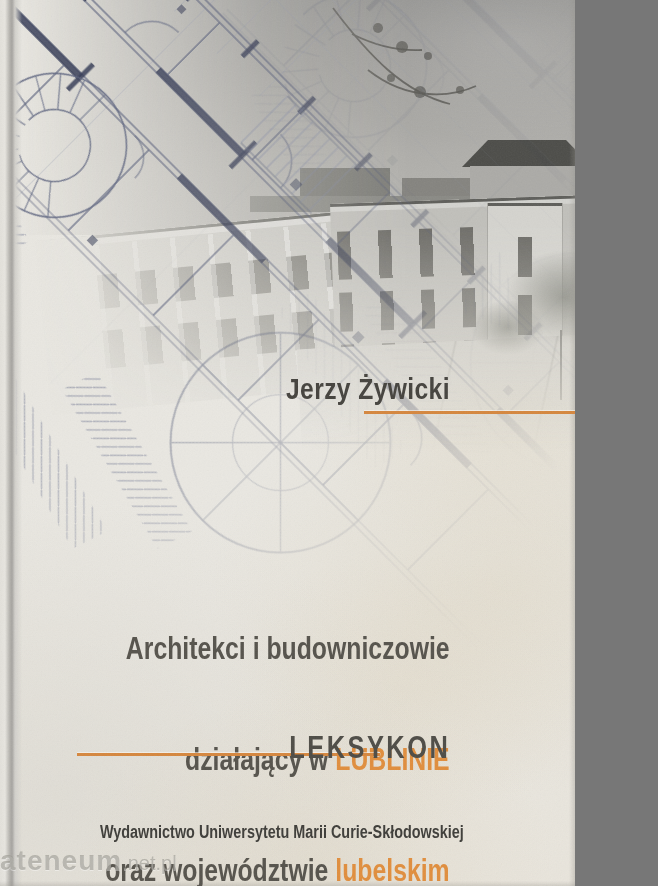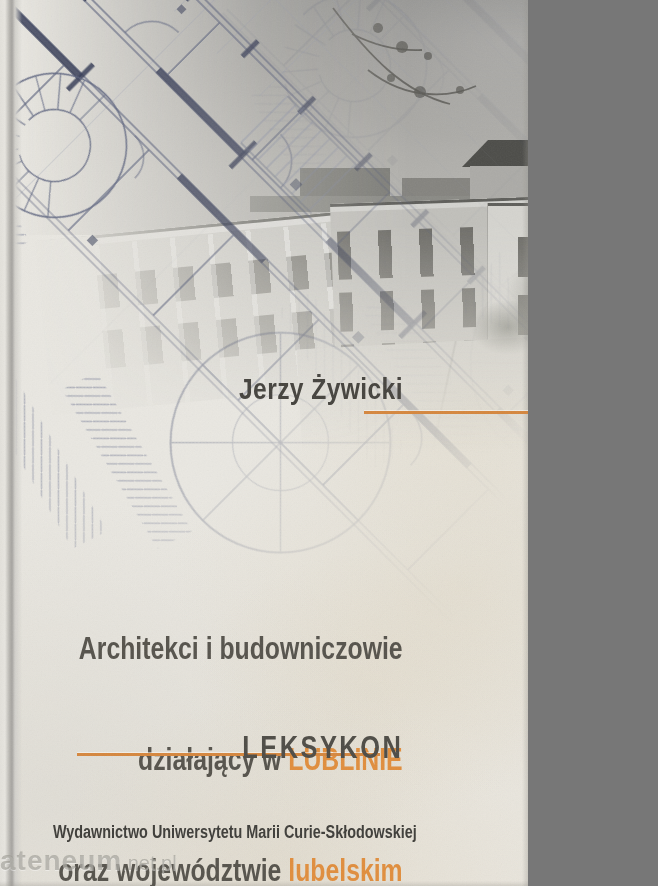--- a/index.html
+++ b/index.html
@@ -1,17 +1,17 @@
 <!DOCTYPE html>
 <html><head>
 <meta charset="utf-8">
 <style>
   html,body{margin:0;padding:0;background:#777;}
   #stage{
-    position:relative; width:528px; height:886px; overflow:hidden;
+    position:relative; width:575px; height:886px; overflow:hidden;
     font-family:"Liberation Sans", sans-serif;
     background:#EAE8E2;
   }
   
   .paper{
     position:absolute; inset:0;
     background:
       radial-gradient(420px 300px at 88% 66%, rgba(208,192,158,0.22), rgba(208,192,158,0) 70%),
       radial-gradient(300px 220px at 90% 46%, rgba(214,200,170,0.18), rgba(214,200,170,0) 70%),
       radial-gradient(260px 200px at 70% 78%, rgba(206,190,156,0.14), rgba(206,190,156,0) 70%),

